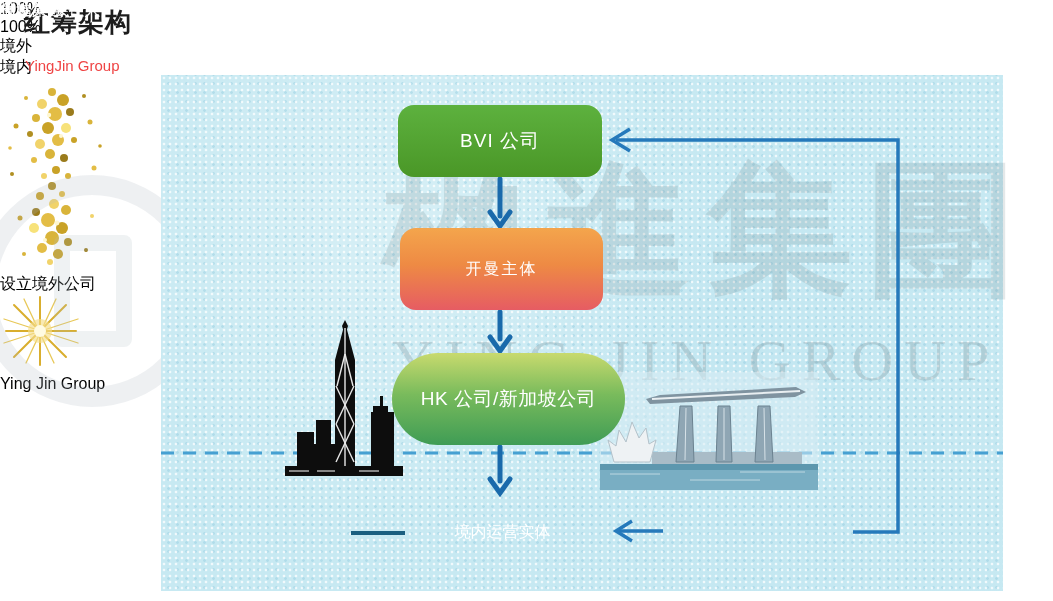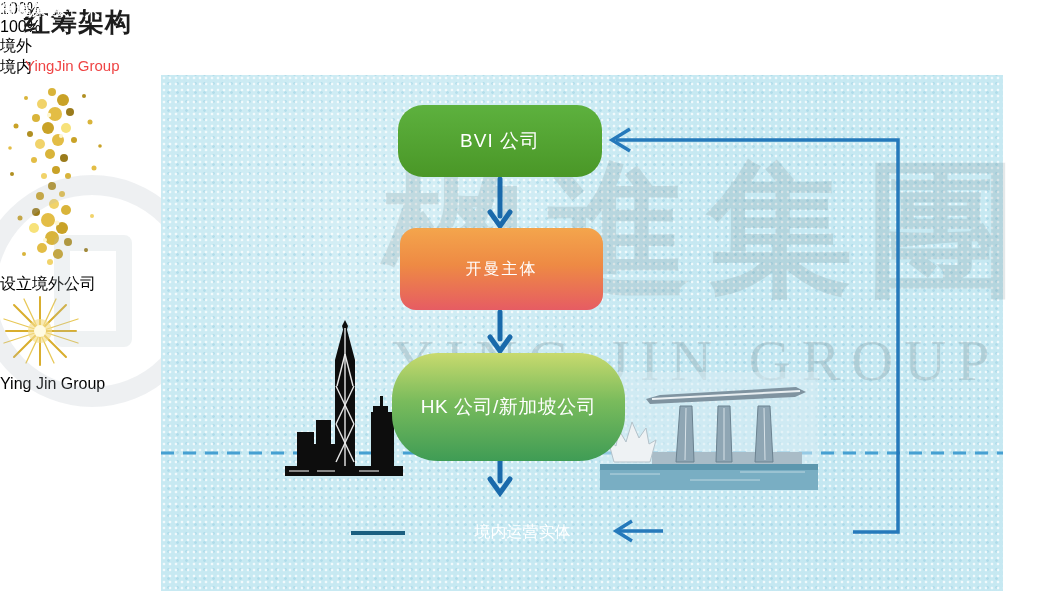--- a/index.html
+++ b/index.html
@@ -56,36 +56,36 @@
   .mbs     { position:absolute; left:600px; top:372px; z-index:3; }
   
   .underlay-lines  { position:absolute; left:161px; top:75px; z-index:2; }
   .connector-lines { position:absolute; left:161px; top:75px; z-index:4; }
   
   .node {
     position:absolute; z-index:5; display:flex; align-items:center; justify-content:center;
     color:#ffffff; text-align:center;
   }
   .node-bvi {
-    left:398px; top:105px; width:204px; height:72px; border-radius:25px;
+    left:398px; top:105px; width:204px; height:72px; border-radius:16px;
     background:linear-gradient(180deg,#5db13e 0%,#4a9727 100%);
     font-size:19px; letter-spacing:1px;
   }
   .node-cayman {
     left:400px; top:228px; width:203px; height:82px; border-radius:16px;
     background:linear-gradient(180deg,#f4a54c 0%,#ee8a44 45%,#e65c63 100%);
     font-size:16px; font-weight:normal; letter-spacing:2px;
   }
   .node-hk {
-    left:392px; top:353px; width:233px; height:108px; border-radius:46px;
+    left:392px; top:353px; width:233px; height:92px; border-radius:46px;
     background:linear-gradient(180deg,#c8da6e 0%,#79bb5c 45%,#3f9c55 100%);
     font-size:19px; letter-spacing:0.5px;
   }
   .node-domestic {
-    left:420px; top:496px; width:205px; height:73px; border-radius:14px;
+    left:400px; top:496px; width:205px; height:73px; border-radius:14px;
     background:linear-gradient(180deg,#d2a3de 0%,#b briefly;
   }
   .node-domestic {
     left:404px; top:496px; width:205px; height:73px; border-radius:14px;
     background:linear-gradient(180deg,#d2a3de 0%,#b06cc3 55%,#9b4aaf 100%);
     border:2px solid #8a3aa0; font-size:21px; font-weight:bold; letter-spacing:2px;
   }
   .node-outline {
     background:rgba(230,246,250,0.18); border:4px solid #6fa854; border-radius:20px;
     color:#1e1e1e; font-size:19px; letter-spacing:1px;

